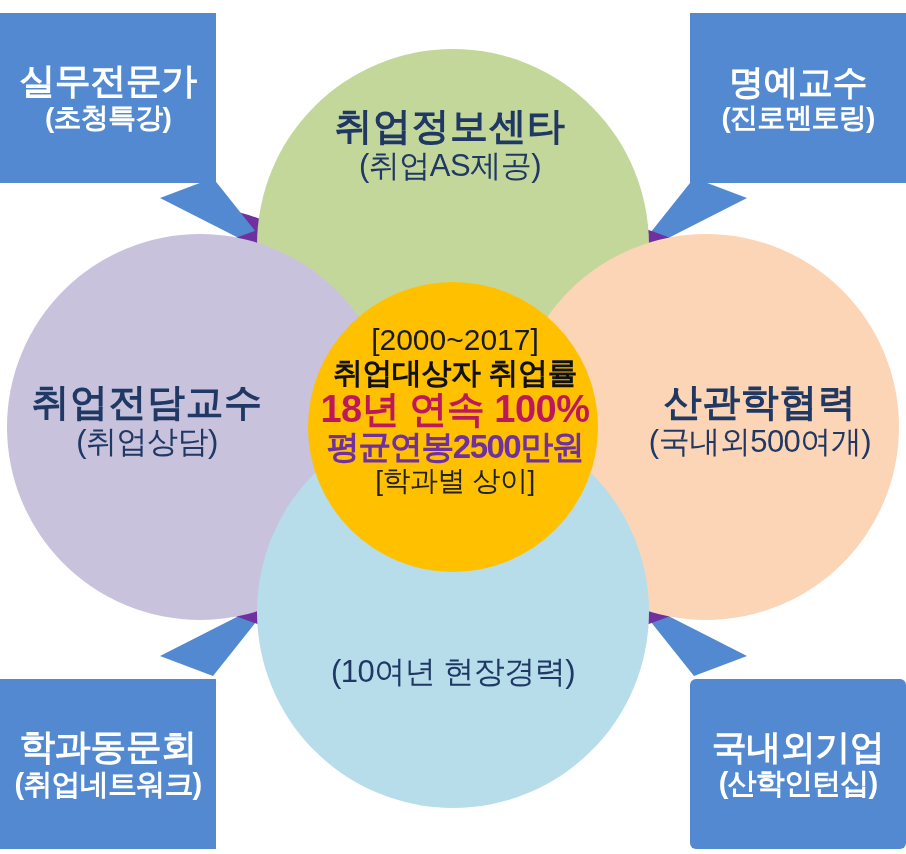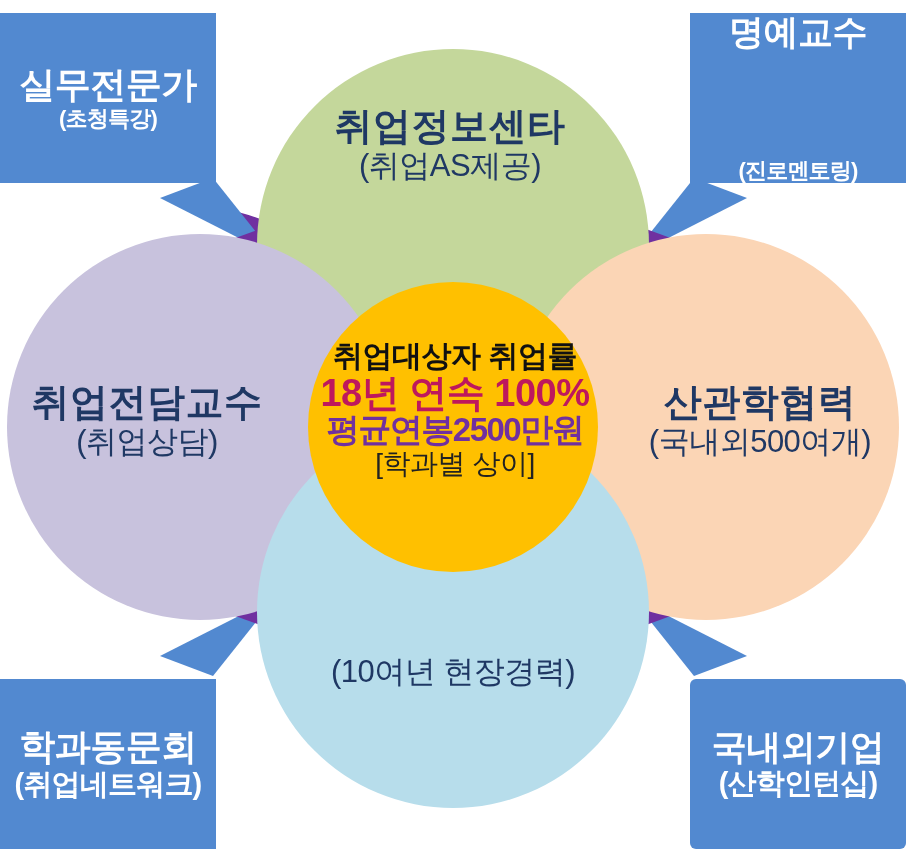--- a/index.html
+++ b/index.html
@@ -41,28 +41,28 @@
     text-align: center;
     line-height: 1.08;
   }
   .corner-box .cb-title {
     font-size: 35px;
     font-weight: bold;
     letter-spacing: -0.5px;
     white-space: nowrap;
   }
   .corner-box .cb-sub {
-    font-size: 22px;
+    font-size: 28px;
     font-weight: bold;
     letter-spacing: -0.8px;
     margin-top: 2px;
     white-space: nowrap;
   }
   #box-tl { left: 0px;   top: 13px;  }
-  #box-tr { left: 690px; top: 13px; justify-content: space-between;  }
+  #box-tr { left: 690px; top: 13px;  }
   #box-bl { left: 0px;   top: 679px; }
   #box-br { left: 690px; top: 679px; border-radius: 6px; }
   #box-tl .cb-title, #box-bl .cb-title { font-size: 36px; }
   #box-bl .cb-sub, #box-br .cb-sub { font-size: 29px; }
 
   
   .petal-text {
     position: absolute;
     text-align: center;
     color: #1F3864;
@@ -102,21 +102,21 @@
     font-size: 30px;
     color: #1a1a1a;
     font-weight: normal;
     letter-spacing: 0px;
   }
   #center-text .ct-rate-label {
     font-size: 30px;
     color: #111111;
     font-weight: bold;
     letter-spacing: -0.5px;
-    margin-top: 16px;
+    margin-top: 2px;
   }
   #center-text .ct-headline {
     font-size: 38px;
     color: #be185d;
     font-weight: bold;
     letter-spacing: -0.5px;
     margin-top: 2px;
     text-align: center;
   }
   #center-text .ct-salary {
@@ -221,19 +221,20 @@
   <div class="petal-text" id="petal-bottom">
     <div class="pt-sub">(10여년 현장경력)</div>
   </div>
 
   <div class="petal-text" id="petal-left">
     <div class="pt-title">취업전담교수</div>
     <div class="pt-sub">(취업상담)</div>
   </div>
 
   <div id="center-text">
+    <div class="ct-period">[2000~2017]</div>
     <div class="ct-rate-label">취업대상자 취업률</div>
     <div class="ct-headline">18년 연속 100%</div>
     <div class="ct-salary">평균연봉2500만원</div>
     <div class="ct-note">[학과별 상이]</div>
   </div>
 
 </div>
 
 </body></html>

